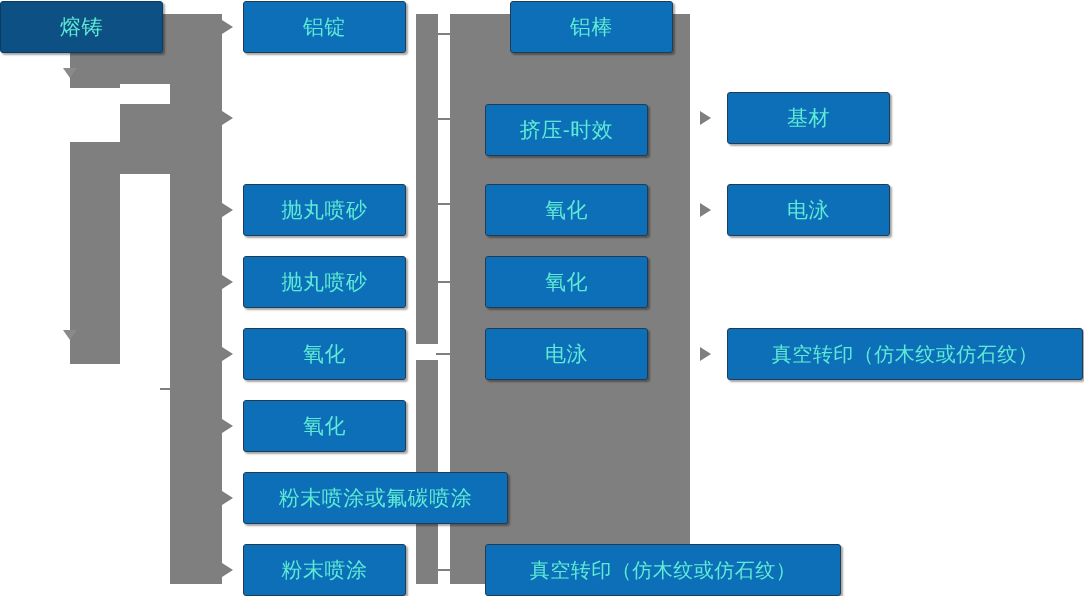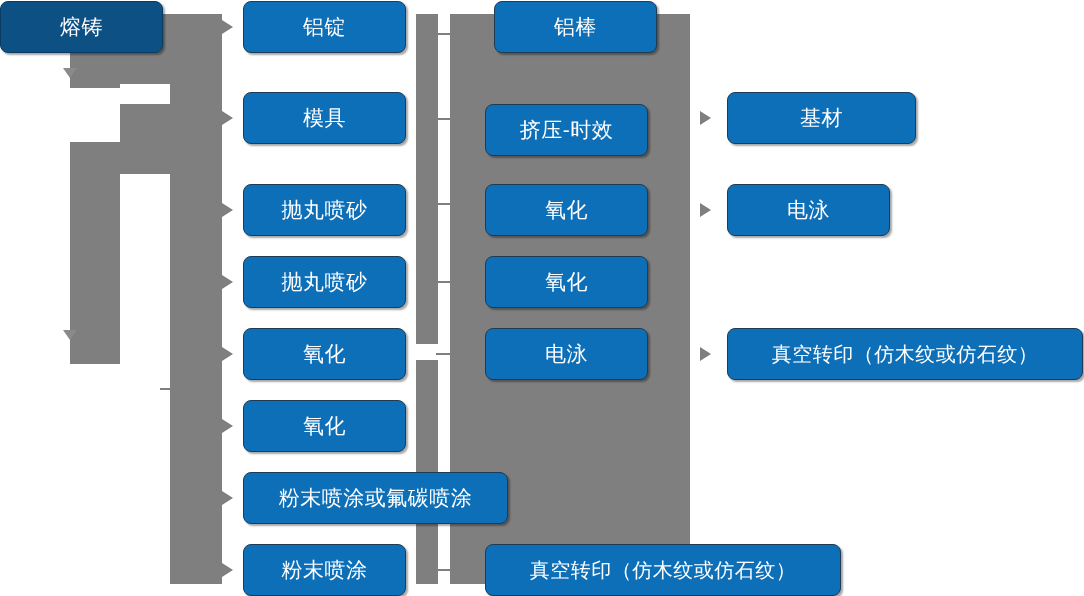--- a/index.html
+++ b/index.html
@@ -45,22 +45,22 @@
     height: 2px;
   }
 
   
   .box {
     position: absolute;
     box-sizing: border-box;
     display: flex;
     align-items: center;
     justify-content: center;
-    color: #ffffff;
-    border-radius: 8px;
+    color: #5eead4;
+    border-radius: 3px;
     border: 1px solid #1b3b57;
     box-shadow: 2px 2px 2px rgba(0,0,0,0.35);
     text-align: center;
     line-height: 1.1;
     white-space: nowrap;
     letter-spacing: 0.5px;
   }
   .box.dark {
     background: #0d5084;
     border-color: #0a3c63;
@@ -109,32 +109,31 @@
 
   <div class="gray" style="left:450px; top:14px; width:240px; height:570px;"></div>
 
   <div class="gray-arrow-right" style="left:700px; top:111px;"></div>
   <div class="gray-arrow-right" style="left:700px; top:203px;"></div>
   <div class="gray-arrow-right" style="left:700px; top:347px;"></div>
 
   <div class="box dark f21" style="left:0px; top:1px; width:163px; height:52px;">熔铸</div>
 
   <div class="box bright f21" style="left:243px; top:1px; width:163px; height:52px;">铝锭</div>
-  <div class="box bright f21" style="left:243px; top:92px; width:163px; height:52px;">模具</div>
   <div class="box bright f21" style="left:243px; top:184px; width:163px; height:52px;">抛丸喷砂</div>
   <div class="box bright f21" style="left:243px; top:256px; width:163px; height:52px;">抛丸喷砂</div>
   <div class="box bright f21" style="left:243px; top:328px; width:163px; height:52px;">氧化</div>
   <div class="box bright f21" style="left:243px; top:400px; width:163px; height:52px;">氧化</div>
   <div class="box bright f21" style="left:243px; top:472px; width:265px; height:52px;">粉末喷涂或氟碳喷涂</div>
   <div class="box bright f21" style="left:243px; top:544px; width:163px; height:52px;text-align:right;">粉末喷涂</div>
 
-  <div class="box bright f21" style="left:494px; top:1px; width:163px; height:52px;">铝棒</div>
+  <div class="box bright f21" style="left:510px; top:1px; width:163px; height:52px;">铝棒</div>
   <div class="box bright f21" style="left:485px; top:104px; width:163px; height:52px;">挤压-时效</div>
   <div class="box bright f21" style="left:485px; top:184px; width:163px; height:52px;">氧化</div>
   <div class="box bright f21" style="left:485px; top:256px; width:163px; height:52px;">氧化</div>
   <div class="box bright f21" style="left:485px; top:328px; width:163px; height:52px;">电泳</div>
   <div class="box bright f20" style="left:485px; top:544px; width:356px; height:52px;">真空转印（仿木纹或仿石纹）</div>
 
-  <div class="box bright f21" style="left:727px; top:92px; width:189px; height:52px;">基材</div>
+  <div class="box bright f21" style="left:727px; top:92px; width:163px; height:52px;">基材</div>
   <div class="box bright f21" style="left:727px; top:184px; width:163px; height:52px;">电泳</div>
   <div class="box bright f20" style="left:727px; top:328px; width:356px; height:52px;">真空转印（仿木纹或仿石纹）</div>
 
 </div>
 
 </body></html>

